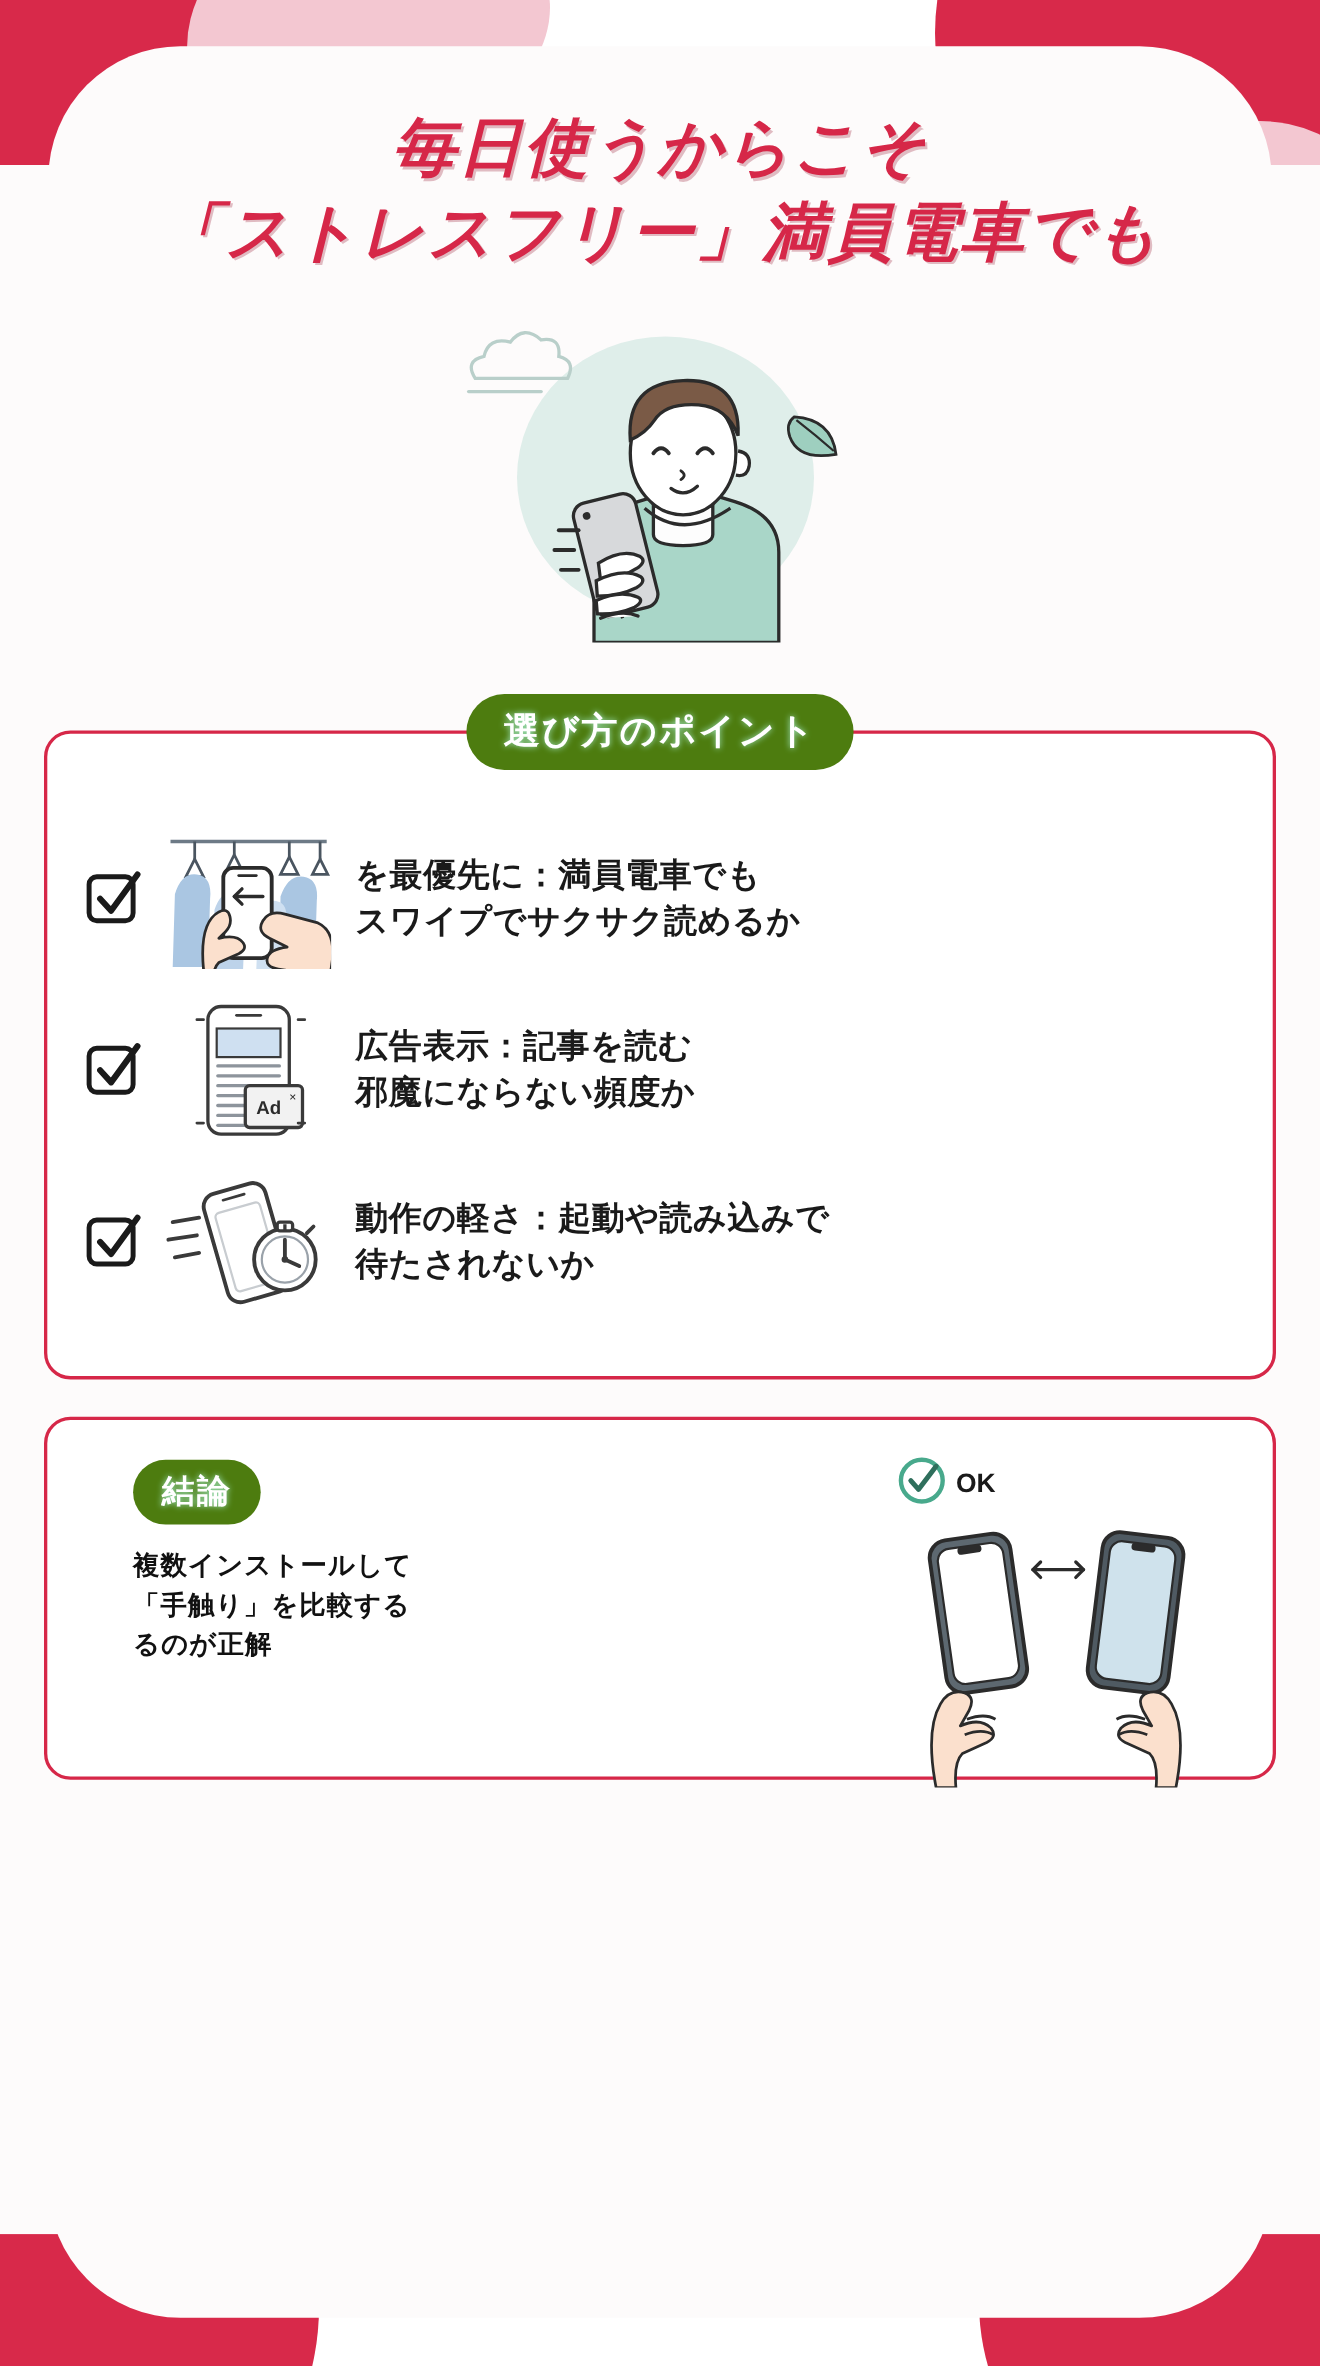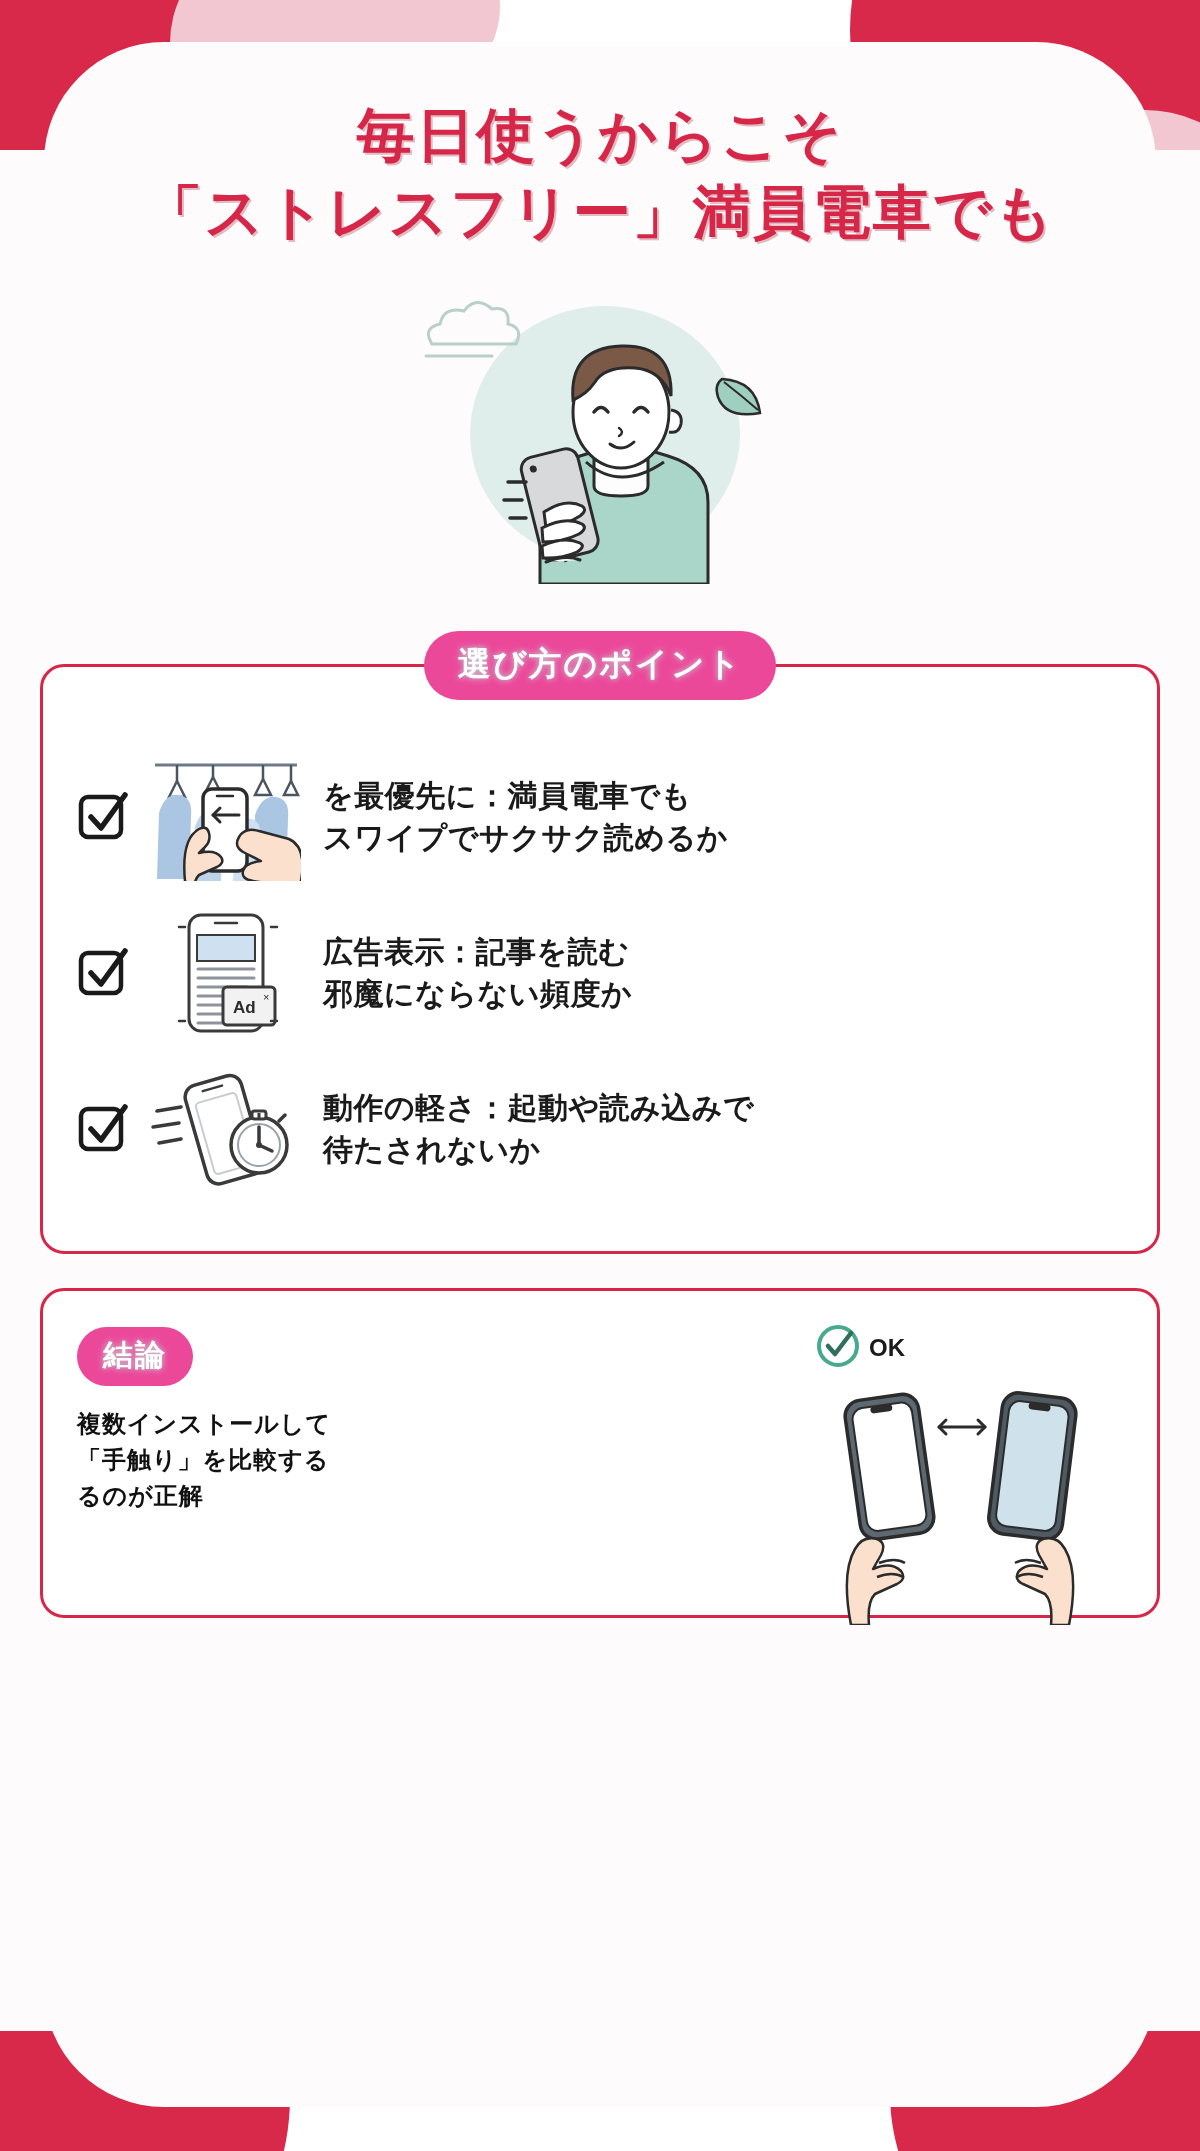--- a/index.html
+++ b/index.html
@@ -81,20 +81,21 @@
     background: #fdfbfb;
     z-index: 1;
   }
 
   #content { position: relative; z-index: 3; padding: 0 40px; }
 
   
   #title-block {
     text-align: center;
     padding-top: 96px;
+    font-style: italic;
   }
   .title-line {
     font-size: 58px;
     font-weight: 700;
     color: #d62748;
     letter-spacing: 2px;
     line-height: 1.33;
     text-shadow: 2px 2px 0 rgba(150,20,45,.28);
   }
 
@@ -106,21 +107,21 @@
   #points-card {
     position: relative;
     margin: 80px 0 0 0;
     border: 3px solid #d62748;
     border-radius: 24px;
     background: #ffffff;
     padding: 72px 34px 44px 34px;
   }
   .badge {
     display: inline-block;
-    background: #ec4899;
+    background: #4d7c0f;
     color: #ffffff;
     font-size: 33px;
     font-weight: 700;
     letter-spacing: 2px;
     padding: 11px 34px 13px 34px;
     border-radius: 40px;
     text-shadow: 0 0 6px rgba(180,255,235,.85);
     white-space: nowrap;
   }
   #points-badge-wrap {
@@ -148,21 +149,21 @@
   
   #conclusion-card {
     position: relative;
     margin: 34px 0 0 0;
     border: 3px solid #d62748;
     border-radius: 24px;
     background: #ffffff;
     padding: 36px 34px 44px 34px;
     min-height: 330px;
   }
-  #conclusion-inner { display: flex; }
+  #conclusion-inner { display: flex; margin-left: 44px; }
   #conclusion-left { flex: 1 1 auto; }
   #conclusion-right { flex: 0 0 330px; position: relative; }
   .conclusion-text {
     font-size: 24px;
     font-weight: 700;
     color: #111111;
     line-height: 1.5;
     letter-spacing: 1px;
   }
   #conclusion-badge { margin-bottom: 20px; }

